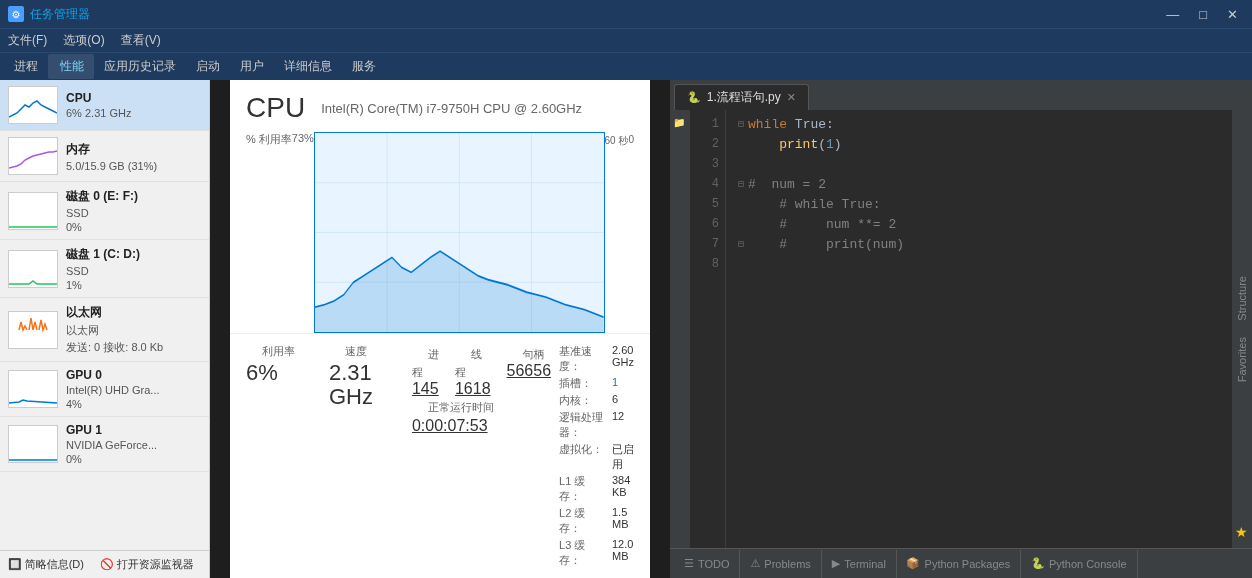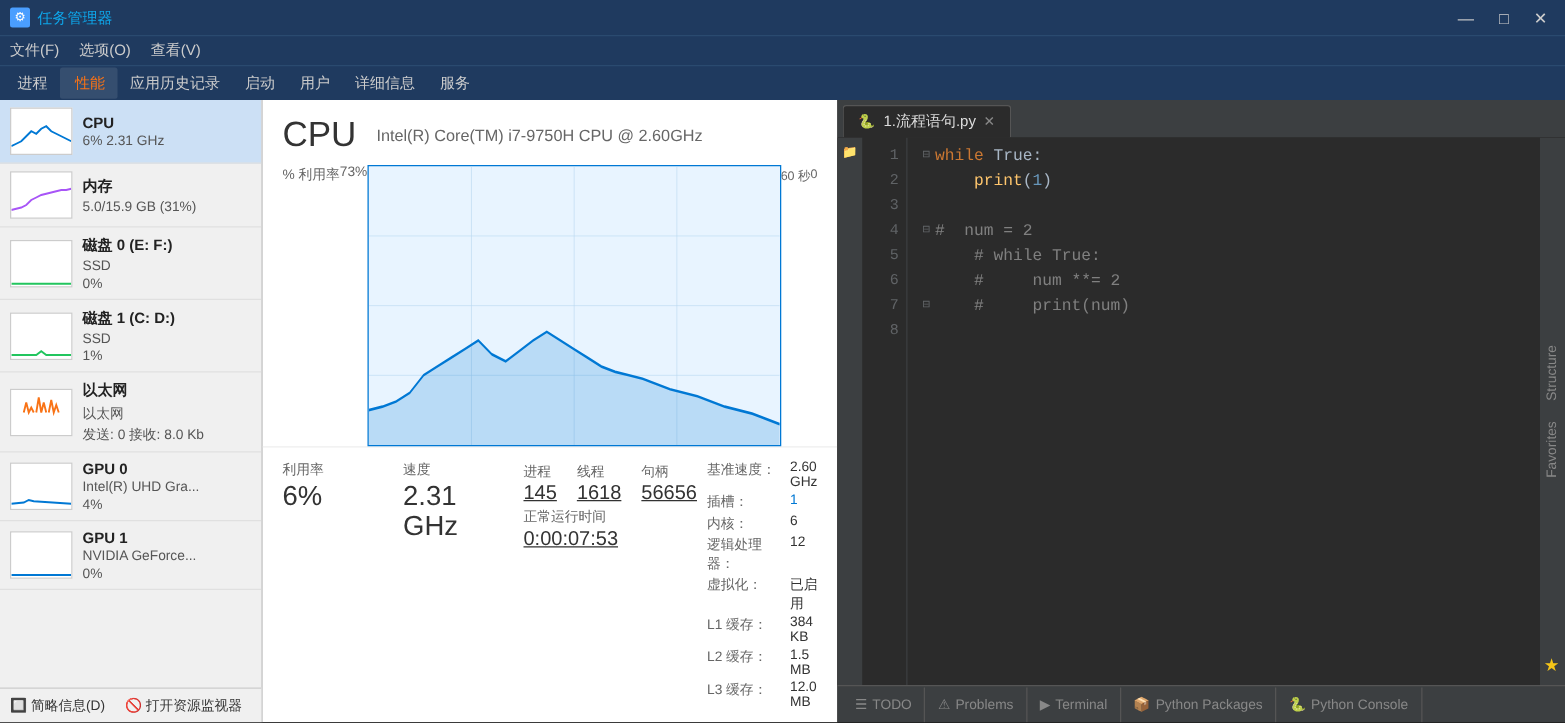--- a/index.html
+++ b/index.html
@@ -37,27 +37,28 @@
     .tab-bar {
       height: 28px;
       background: #1f3a5f;
       display: flex;
       align-items: center;
       padding: 0 4px;
       flex-shrink: 0;
       border-top: 1px solid #2a4a6f;
     }
     .tab-item { color: #ccc; font-size: 12px; padding: 4px 10px; cursor: pointer; border-radius: 2px; }
-    .tab-item:hover, .tab-item.active { background: rgba(255,255,255,0.1); color: #f97316; padding-left: 12px; }
+    .tab-item:hover, .tab-item.active { background: rgba(255,255,255,0.1); color: #7dd3fc; padding-left: 12px; }
 
     
     .main-content {
       display: flex;
       flex: 1;
       overflow: hidden;
+      gap: 20px;
     }
 
     
     .tm-panel {
       width: 210px;
       background: #f0f0f0;
       display: flex;
       flex-direction: column;
       flex-shrink: 0;
       border-right: 1px solid #ccc;
@@ -149,21 +150,21 @@
       margin-top: 2px;
     }
     .cpu-stats {
       display: grid;
       grid-template-columns: 1fr 1fr 1fr 1fr;
       padding: 10px 16px;
       gap: 8px;
       border-top: 1px solid #eee;
     }
     .cpu-stat-group { display: flex; flex-direction: column; gap: 2px; }
-    .cpu-stat-label { font-size: 11px; color: #666; }
+    .cpu-stat-label { font-size: 11px; color: #666; margin-left: 16px; }
     .cpu-stat-value { font-size: 22px; color: #333; font-weight: 300; line-height: 1.1; }
     .cpu-stat-value.medium { font-size: 16px; text-decoration: underline; }
     .detail-label { font-size: 11px; color: #666; }
     .detail-value { font-size: 11px; color: #333; }
     .detail-value.accent { color: #0078d4; }
 
     
     .pycharm-panel {
       width: 582px;
       background: #2b2b2b;

